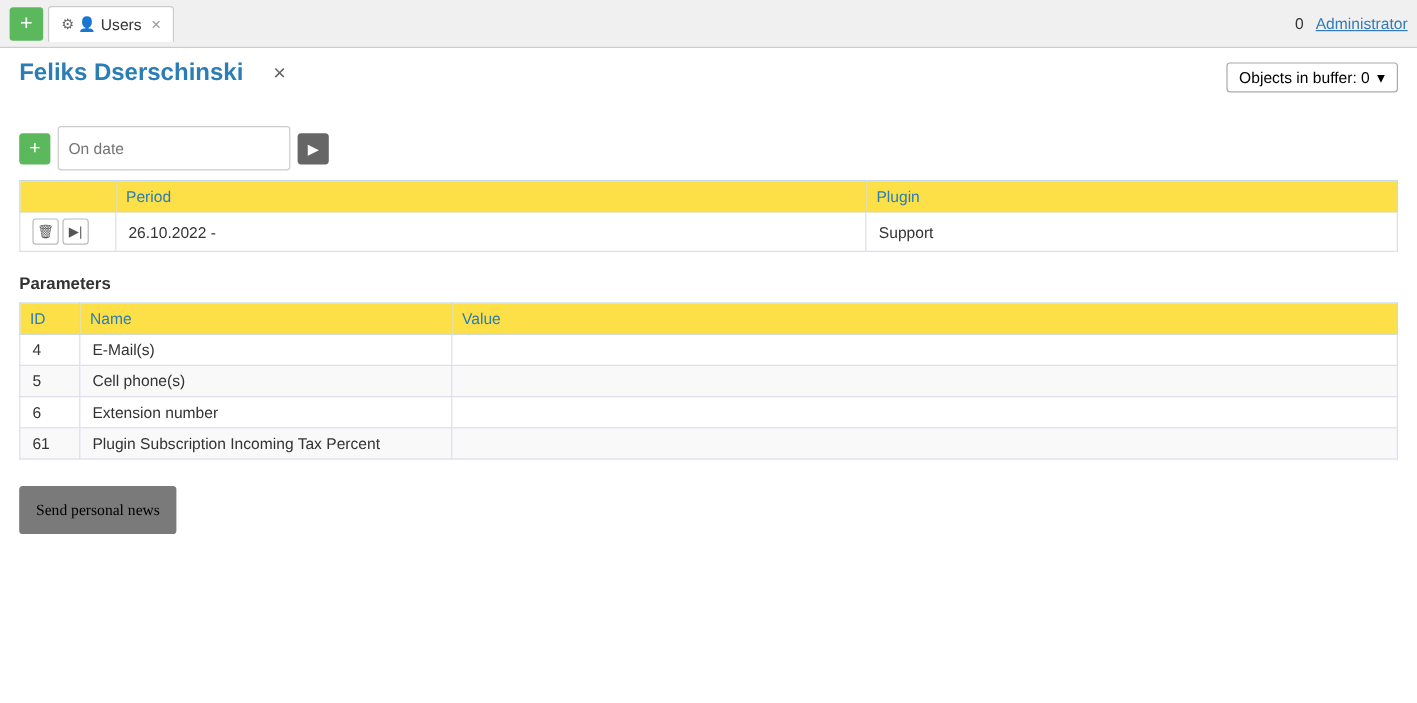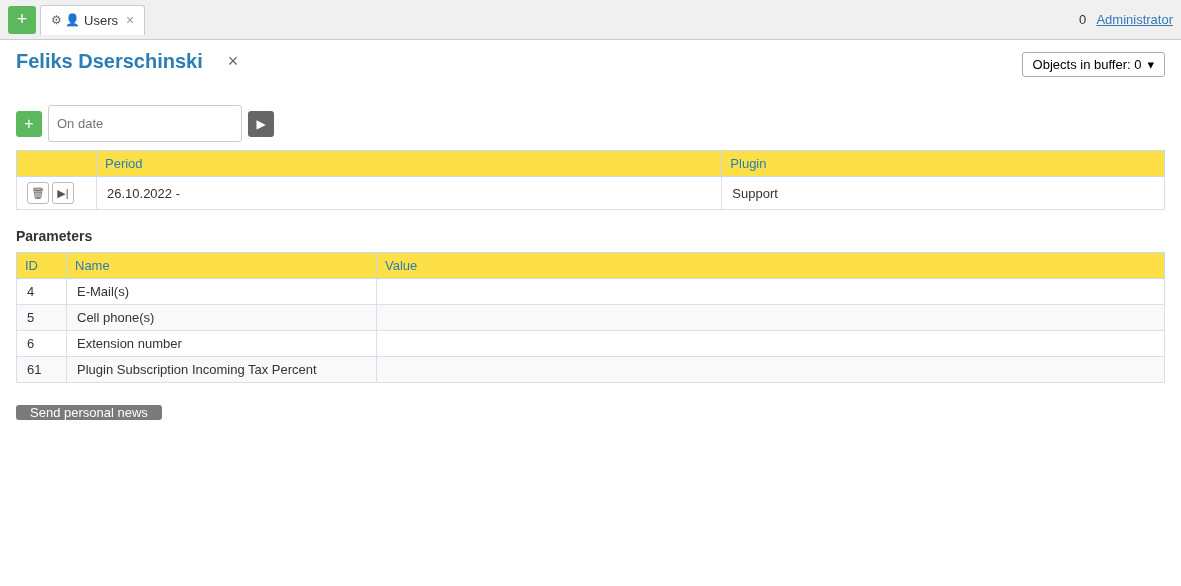--- a/index.html
+++ b/index.html
@@ -85,22 +85,22 @@
       background: #fff; border: 1px solid #bbb; color: #555;
       width: 22px; height: 22px; border-radius: 3px; cursor: pointer;
       font-size: 11px; display: flex; align-items: center; justify-content: center;
     }
     .id-cell { width: 50px; color: #333; }
     .name-cell { width: 310px; }
     .value-cell { color: #333; }
 
     
     .send-btn {
-      background: #7a7a7a; border: none; color: #ffffff;
-      padding: 0 14px; border-radius: 3px; cursor: pointer; font-size: 13px; margin-top: 4px;
+      background: #7a7a7a; border: none; color: #000000;
+      padding: 12px 14px; border-radius: 3px; cursor: pointer; font-size: 13px; margin-top: 4px; font-family: Liberation Serif, serif;
     }
 
     .params-table .id-col { width: 50px; }
     .params-table .name-col { width: 310px; }
   </style>
 </head>
 <body>
 
 <div class="top-bar">
   <div class="top-bar-left">

